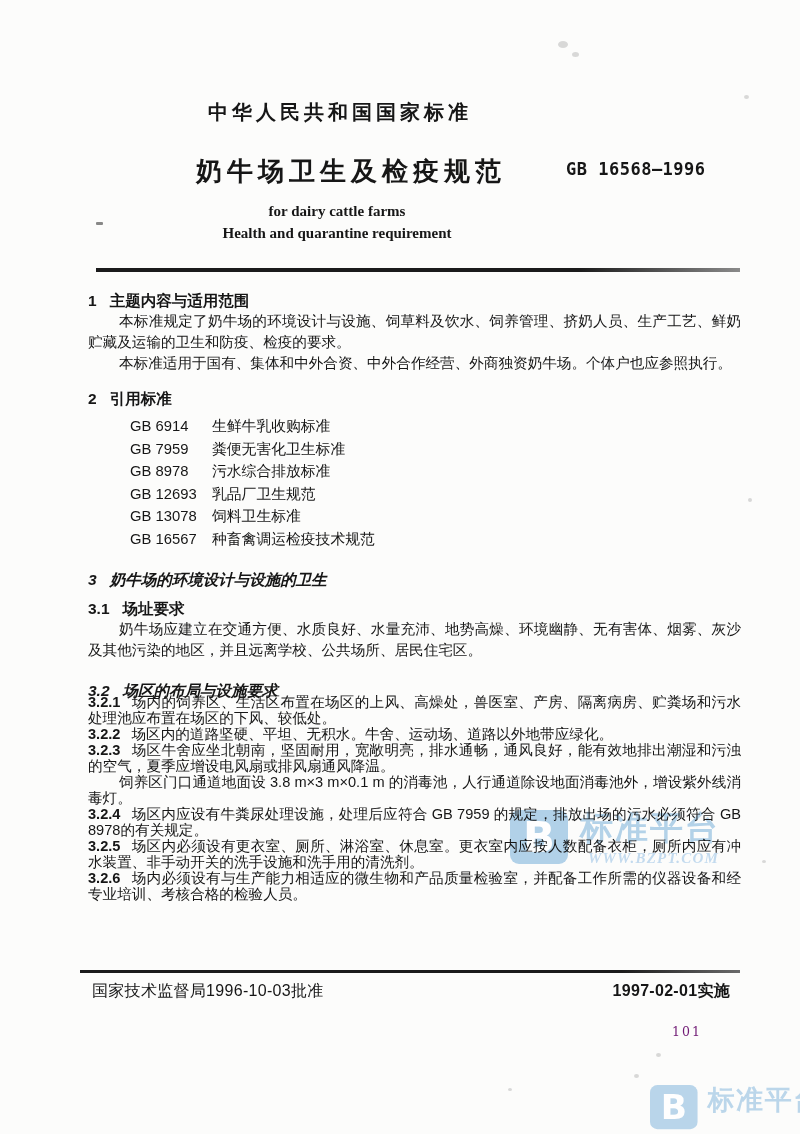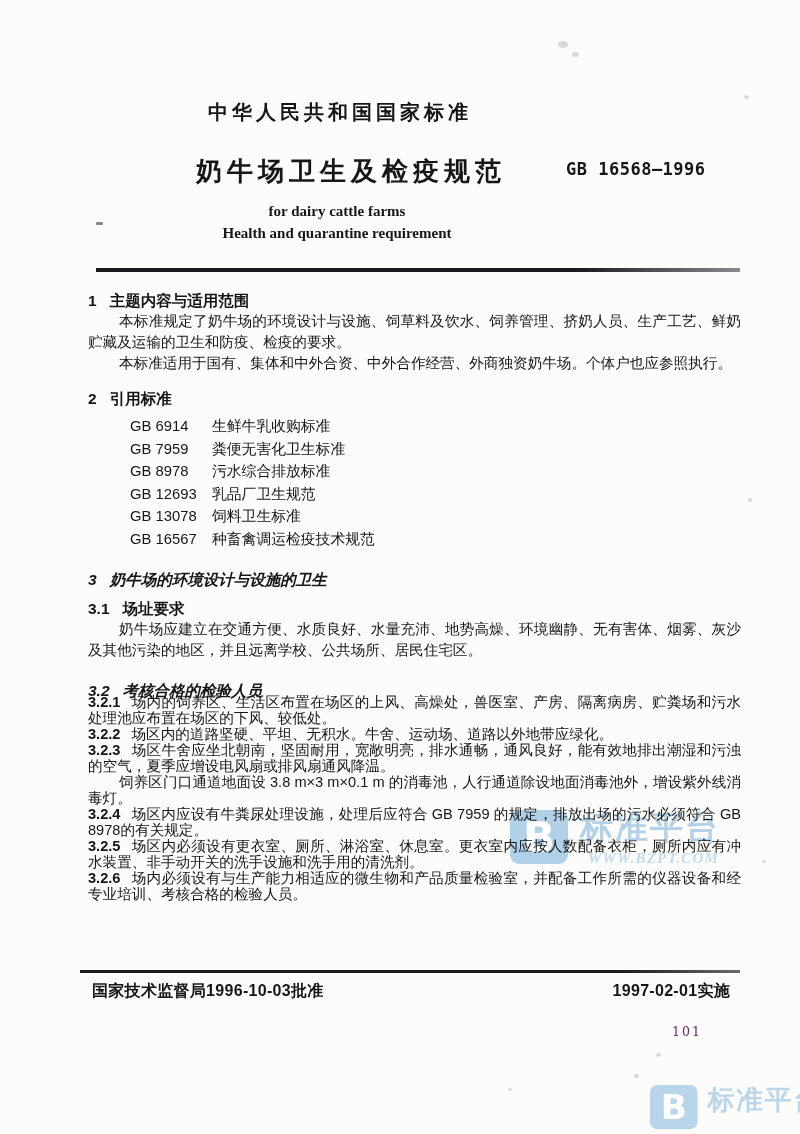--- a/index.html
+++ b/index.html
@@ -26,21 +26,21 @@
   p.body{font-size:14.6px;line-height:21px;text-align:justify;margin:0;font-weight:500;}
   p.ind{text-indent:31px;}
   .refs{margin:6px 0 0 42px;font-size:14.8px;line-height:22.5px;font-weight:500;}
   .ref-code{display:inline-block;min-width:68px;margin-right:14px;}
   .clauses{margin-top:-7px;}
   .clauses p.body{line-height:16px;}
   .clause-no{margin-right:11px;font-weight:600;}
   
   .rule-bottom{left:80px;top:970px;width:660px;height:3px;
                background:linear-gradient(to right,#1b1b1b 0%,#1b1b1b 82%,#6a6a6a 100%);}
-  .f-left{left:92px;top:981px;font-size:16px;font-weight:bold;letter-spacing:.3px;white-space:nowrap;}
+  .f-left{left:92px;top:981px;font-size:16px;font-weight:normal;letter-spacing:.3px;white-space:nowrap;}
   .f-right{right:70px;top:981px;font-size:16px;font-weight:bold;letter-spacing:.3px;white-space:nowrap;}
   .page-no{left:672px;top:1024px;font-size:12.5px;letter-spacing:2px;color:#701a75;
            font-family:"DejaVu Serif","Liberation Serif",serif;}
   
   .wm{display:flex;align-items:flex-start;z-index:1;opacity:.95;}
   .wm-mid{left:510px;top:810px;}
   .wm-bottom{left:650px;top:1085px;transform:scale(.82);transform-origin:top left;opacity:.85;}
   .wm-logo{width:58px;height:54px;border-radius:9px;background:#aecfe8;color:#ffffff;
            display:flex;align-items:center;justify-content:center;
            font-size:42px;font-weight:bold;font-family:"DejaVu Sans",sans-serif;}
@@ -105,21 +105,21 @@
   <p class="sec-h mt6">
     <span class="no">3</span><span>奶牛场的环境设计与设施的卫生</span>
   </p>
 
   <p class="sec-h mt8">
     <span class="no">3.1</span><span>场址要求</span>
   </p>
   <p class="body ind">奶牛场应建立在交通方便、水质良好、水量充沛、地势高燥、环境幽静、无有害体、烟雾、灰沙及其他污染的地区，并且远离学校、公共场所、居民住宅区。</p>
 
   <p class="sec-h mt6">
-    <span class="no">3.2</span><span>考核合格的检验人员</span>
+    <span class="no">3.2</span><span>场区的布局与设施要求</span>
   </p>
   <div class="clauses">
     <p class="body"><span class="clause-no">3.2.1</span><span>场内的饲养区、生活区布置在场区的上风、高燥处，兽医室、产房、隔离病房、贮粪场和污水处理池应布置在场区的下风、较低处。</span></p>
     <p class="body"><span class="clause-no">3.2.2</span><span>场区内的道路坚硬、平坦、无积水。牛舍、运动场、道路以外地带应绿化。</span></p>
     <p class="body"><span class="clause-no">3.2.3</span><span>场区牛舍应坐北朝南，坚固耐用，宽敞明亮，排水通畅，通风良好，能有效地排出潮湿和污浊的空气，夏季应增设电风扇或排风扇通风降温。</span></p>
     <p class="body ind">饲养区门口通道地面设 3.8 m×3 m×0.1 m 的消毒池，人行通道除设地面消毒池外，增设紫外线消毒灯。</p>
     <p class="body"><span class="clause-no">3.2.4</span><span>场区内应设有牛粪尿处理设施，处理后应符合 GB 7959 的规定，排放出场的污水必须符合 GB 8978的有关规定。</span></p>
     <p class="body"><span class="clause-no">3.2.5</span><span>场区内必须设有更衣室、厕所、淋浴室、休息室。更衣室内应按人数配备衣柜，厕所内应有冲水装置、非手动开关的洗手设施和洗手用的清洗剂。</span></p>
     <p class="body"><span class="clause-no">3.2.6</span><span>场内必须设有与生产能力相适应的微生物和产品质量检验室，并配备工作所需的仪器设备和经专业培训、考核合格的检验人员。</span></p>
   </div>

